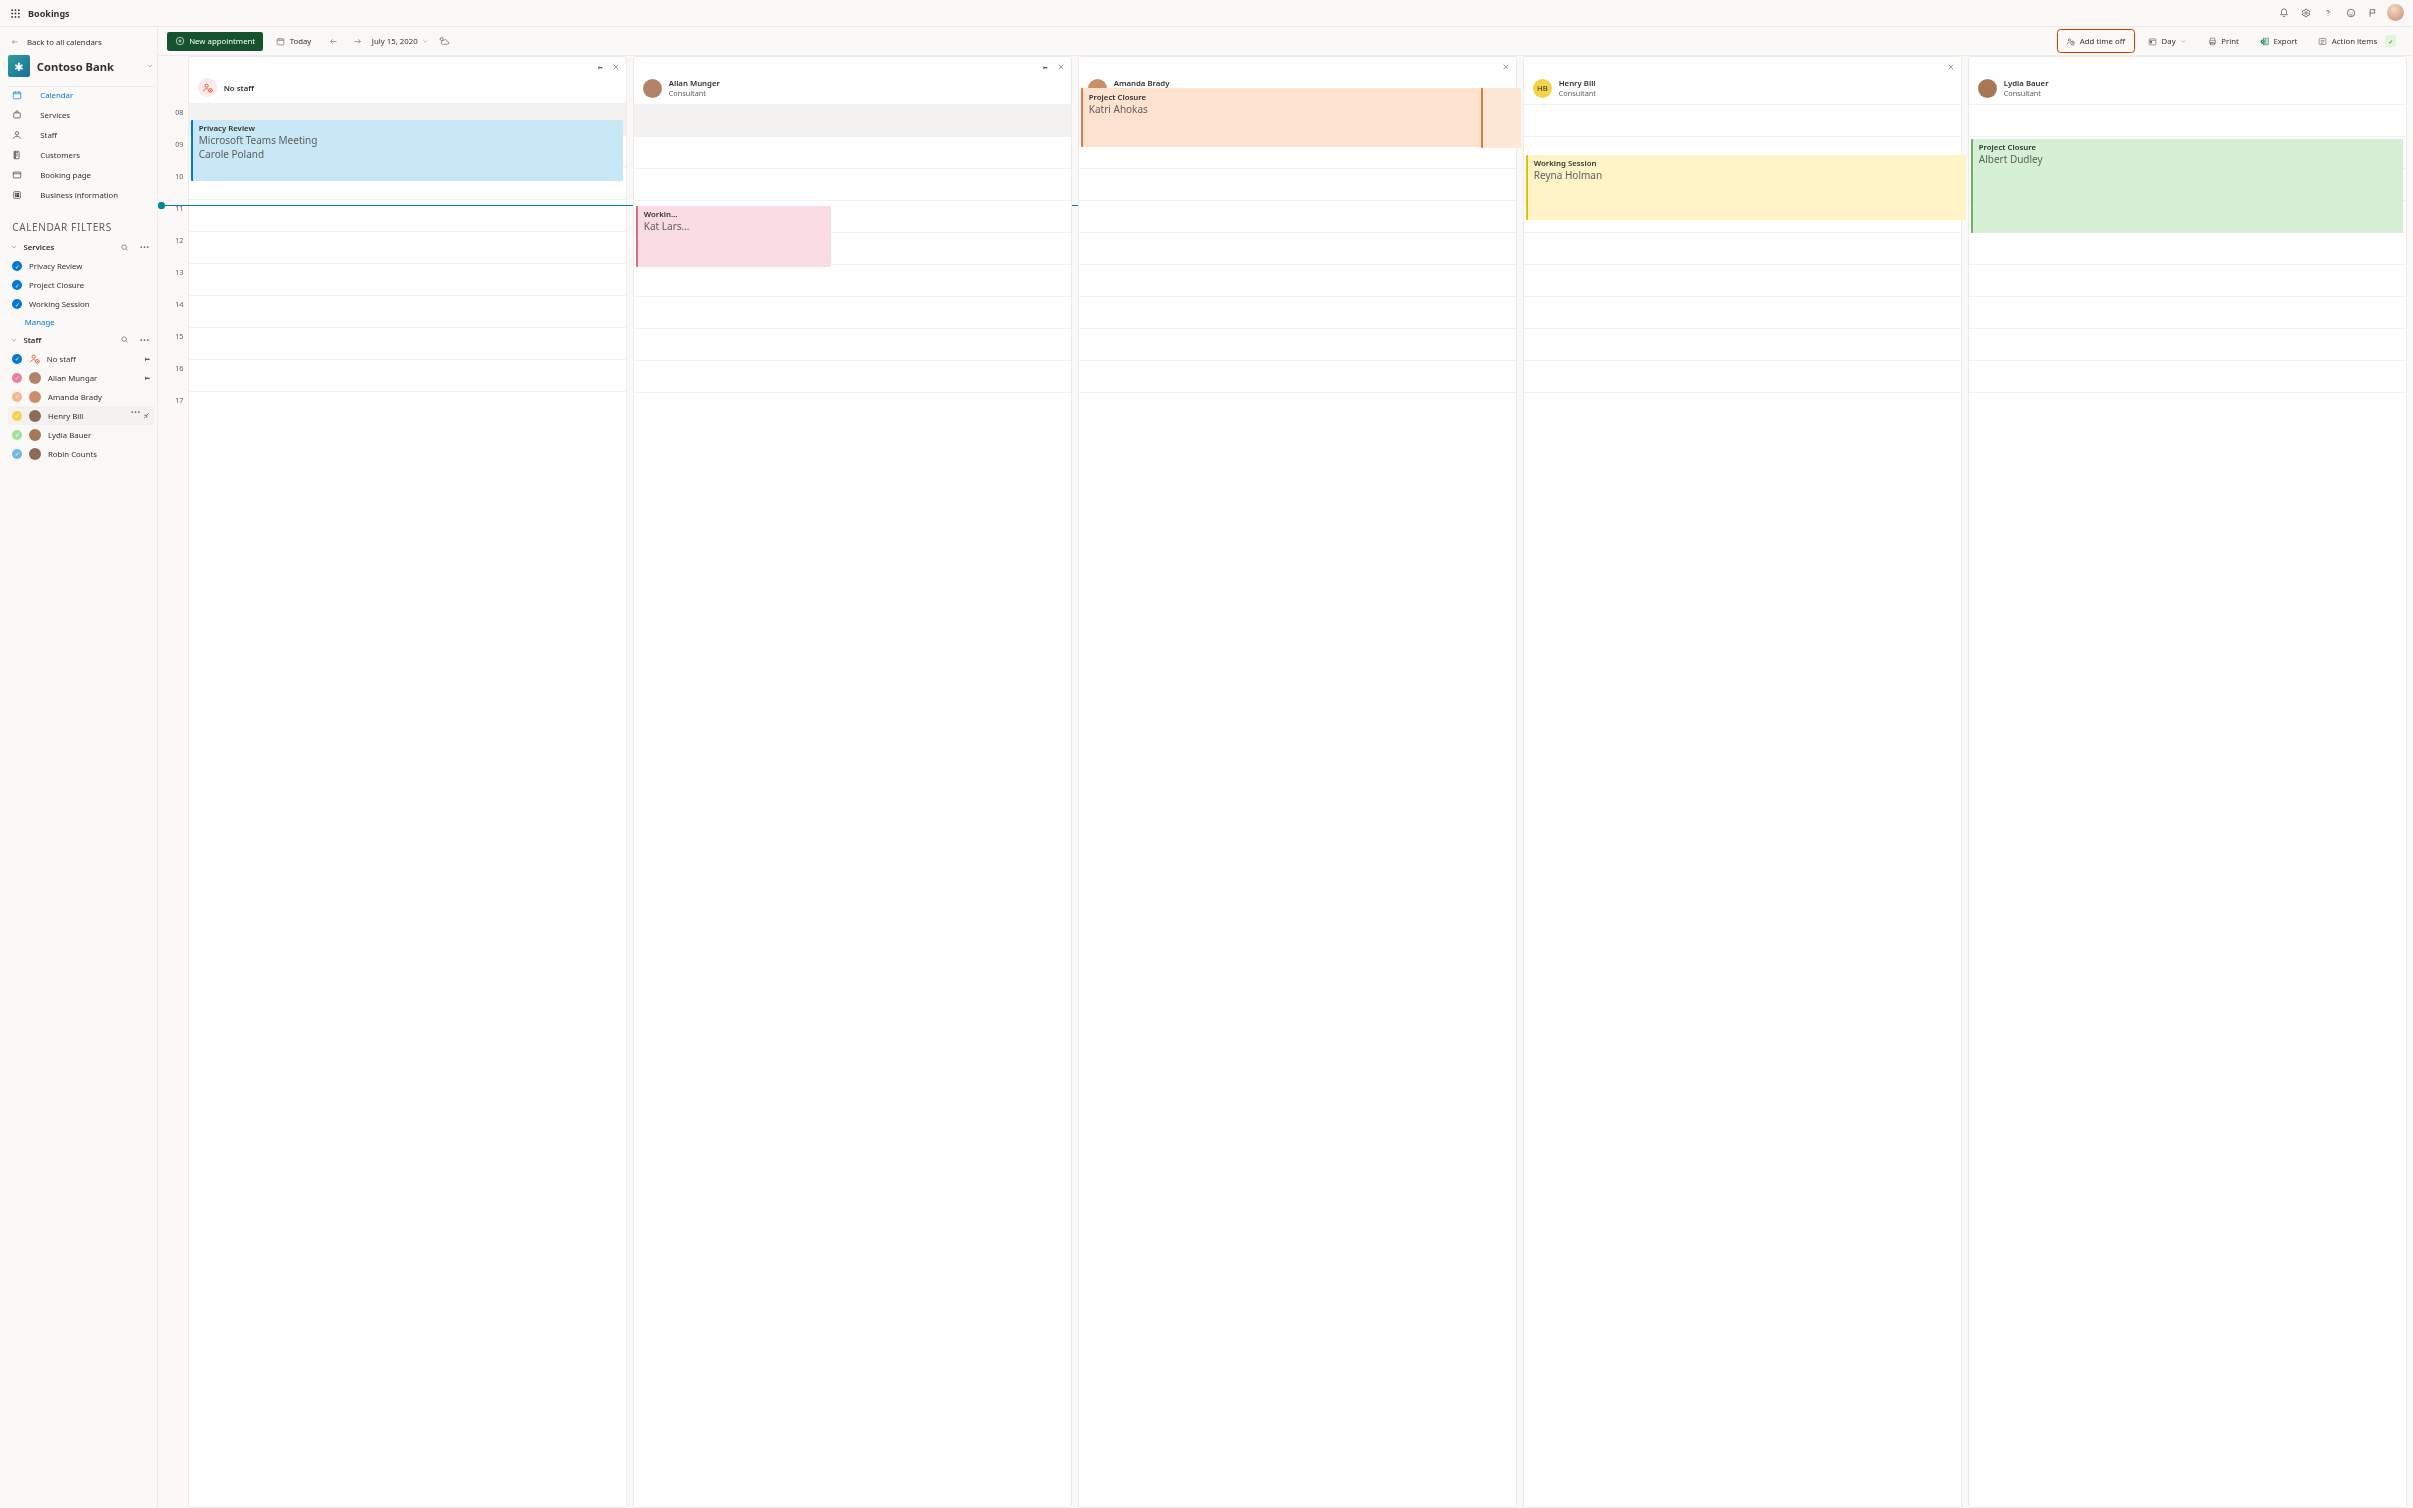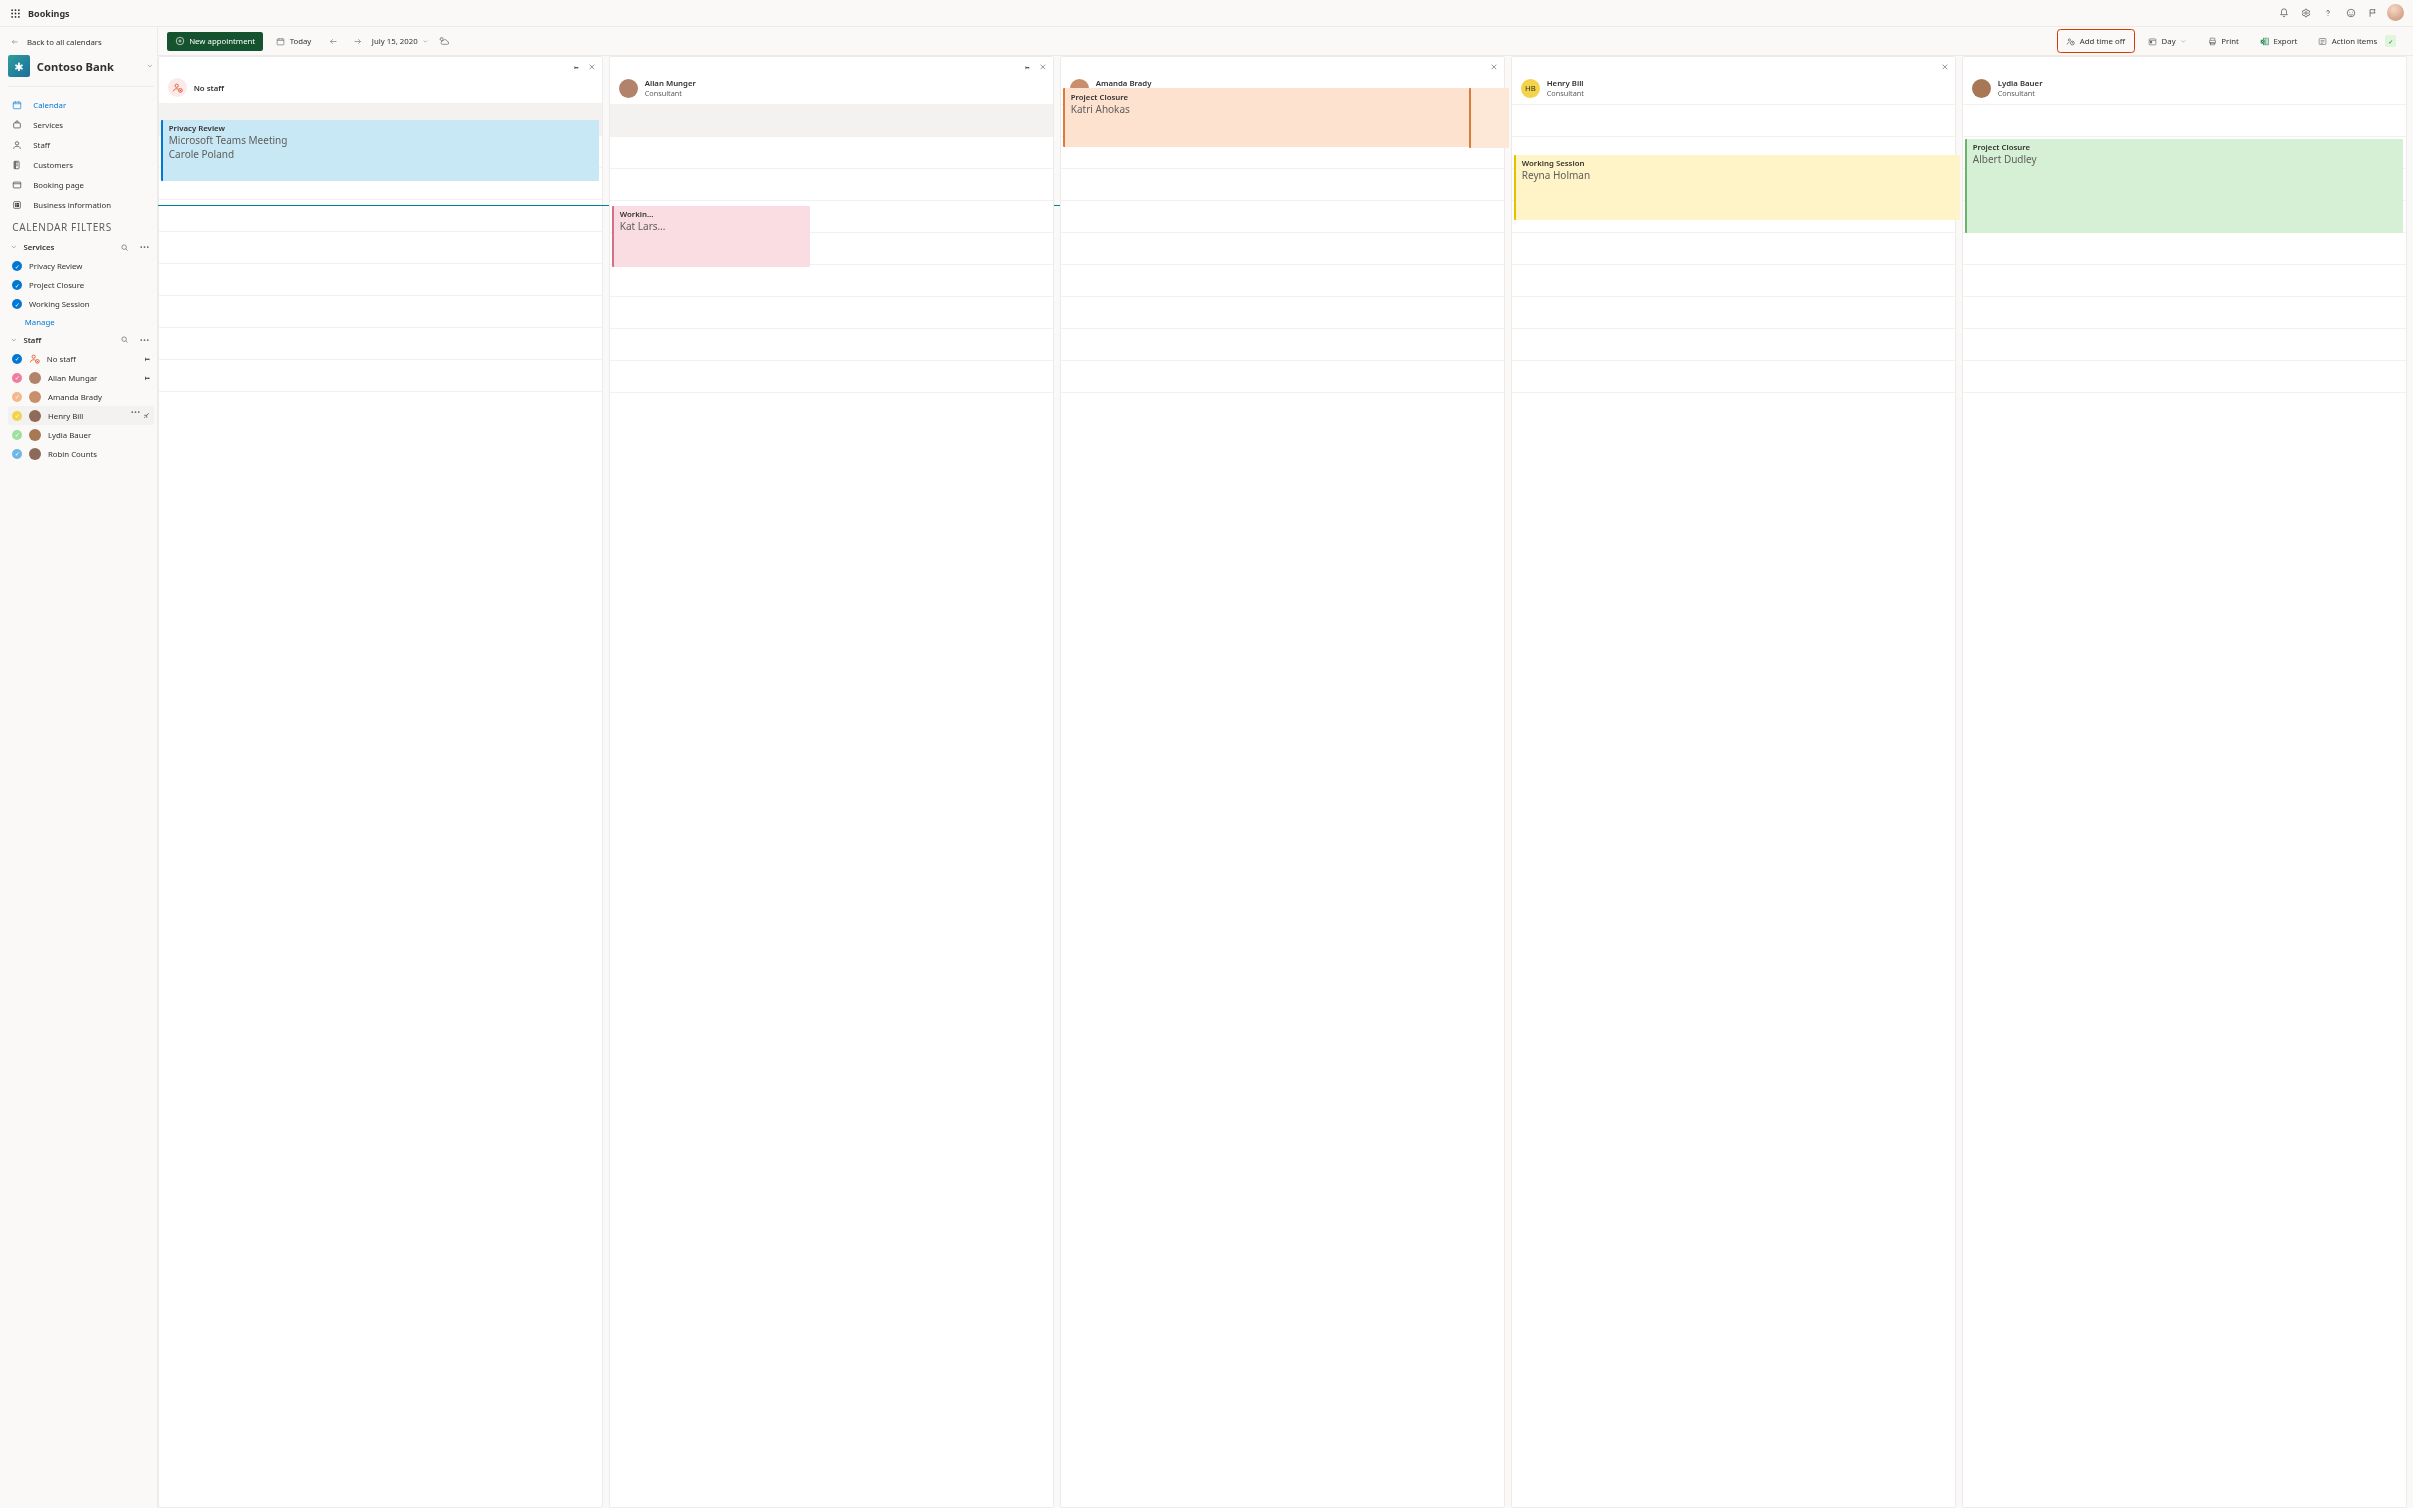--- a/index.html
+++ b/index.html
@@ -20,21 +20,21 @@
 .sidebar::-webkit-scrollbar{width:4.5px}
 .sidebar::-webkit-scrollbar-thumb{background:#c8c6c4;border-radius:2.2px}
 
 .back-link{display:flex;align-items:center;gap:8px;padding:4.5px 2.2px 6.7px 3.4px;cursor:pointer;color:#323130}
 .site-row{display:flex;align-items:center;gap:6.7px;padding:1.1px 0 7.8px 0;cursor:pointer}
 .site-logo{width:22.3px;height:22.3px;border-radius:2.2px;background:linear-gradient(135deg,#2f9e9a,#1a6e9e);display:flex;align-items:center;justify-content:center;color:#fff;font-size:11.2px}
 .site-name{font-size:11.2px;font-weight:700;flex:1}
 .site-caret{color:#605e5c}
 
 .nav-sep{border:none;border-top:0.6px solid #edebe9;margin:1.1px 0 3.4px 0}
-.nav-item{display:flex;align-items:flex-end;gap:11px;height:20px;padding:0 4.5px;border-radius:2.2px;cursor:pointer;color:#323130}
+.nav-item{display:flex;align-items:flex-start;gap:18px;height:20px;padding:0 4.5px;border-radius:2.2px;cursor:pointer;color:#323130}
 .nav-item.active{color:#0078d4}
 .nav-item .ni-icon{width:10px;display:flex;justify-content:center;color:inherit}
 
 .section-heading{font-size:10px;letter-spacing:.06em;color:#605e5c;padding:10px 4.5px 3.4px 4.5px}
 .filter-header{display:flex;align-items:center;gap:5.6px;padding:2.2px 2.2px 2.2px 2.2px;cursor:pointer}
 .filter-header .label{font-weight:600;flex:1}
 .filter-header .row-ico{width:14.5px;height:14.5px;display:flex;align-items:center;justify-content:center;border-radius:2.2px;cursor:pointer;color:#605e5c}
 .filter-item{display:flex;align-items:center;gap:6.7px;height:19px;padding:0 2.2px 0 4.5px;border-radius:2.2px;cursor:pointer}
 .filter-item.hover{background:#f3f2f1}
 .check{width:10px;height:10px;border-radius:50%;display:flex;align-items:center;justify-content:center;color:#fff;font-size:6.1px}
@@ -454,20 +454,35 @@
                 <rect x="3" y="4" width="18" height="16" rx="2"></rect>
                 <path d="M7 9h10M7 13h10M7 17h6"></path>
               </svg>
             </span>
           <span>Action items</span>
           <span class="done-badge">✓</span>
         </div>
       </div>
 
       <div class="cal-wrap">
+        <div class="time-col">
+          <div class="head-spacer"></div>
+          <div id="time-slot">
+              <div class="hour-label">08</div>
+              <div class="hour-label">09</div>
+              <div class="hour-label">10</div>
+              <div class="hour-label">11</div>
+              <div class="hour-label">12</div>
+              <div class="hour-label">13</div>
+              <div class="hour-label">14</div>
+              <div class="hour-label">15</div>
+              <div class="hour-label">16</div>
+              <div class="hour-label">17</div>
+            </div>
+        </div>
         <div class="cols" id="cols-slot">
             <div class="staff-col">
               <div class="col-ctrls">
                 <div class="cc pin">
                   <svg width="7.8" height="7.8" viewBox="0 0 24 24" fill="#323130">
                     <path d="M14 3l7 7-3 1-4 4 1 5-4-4-6 6 6-6-4-4 5 1 4-4 1-3z"></path>
                   </svg>
                 </div>
                 <div class="cc">
                   <svg width="7.8" height="7.8" viewBox="0 0 24 24" stroke="#605e5c" stroke-width="2">

